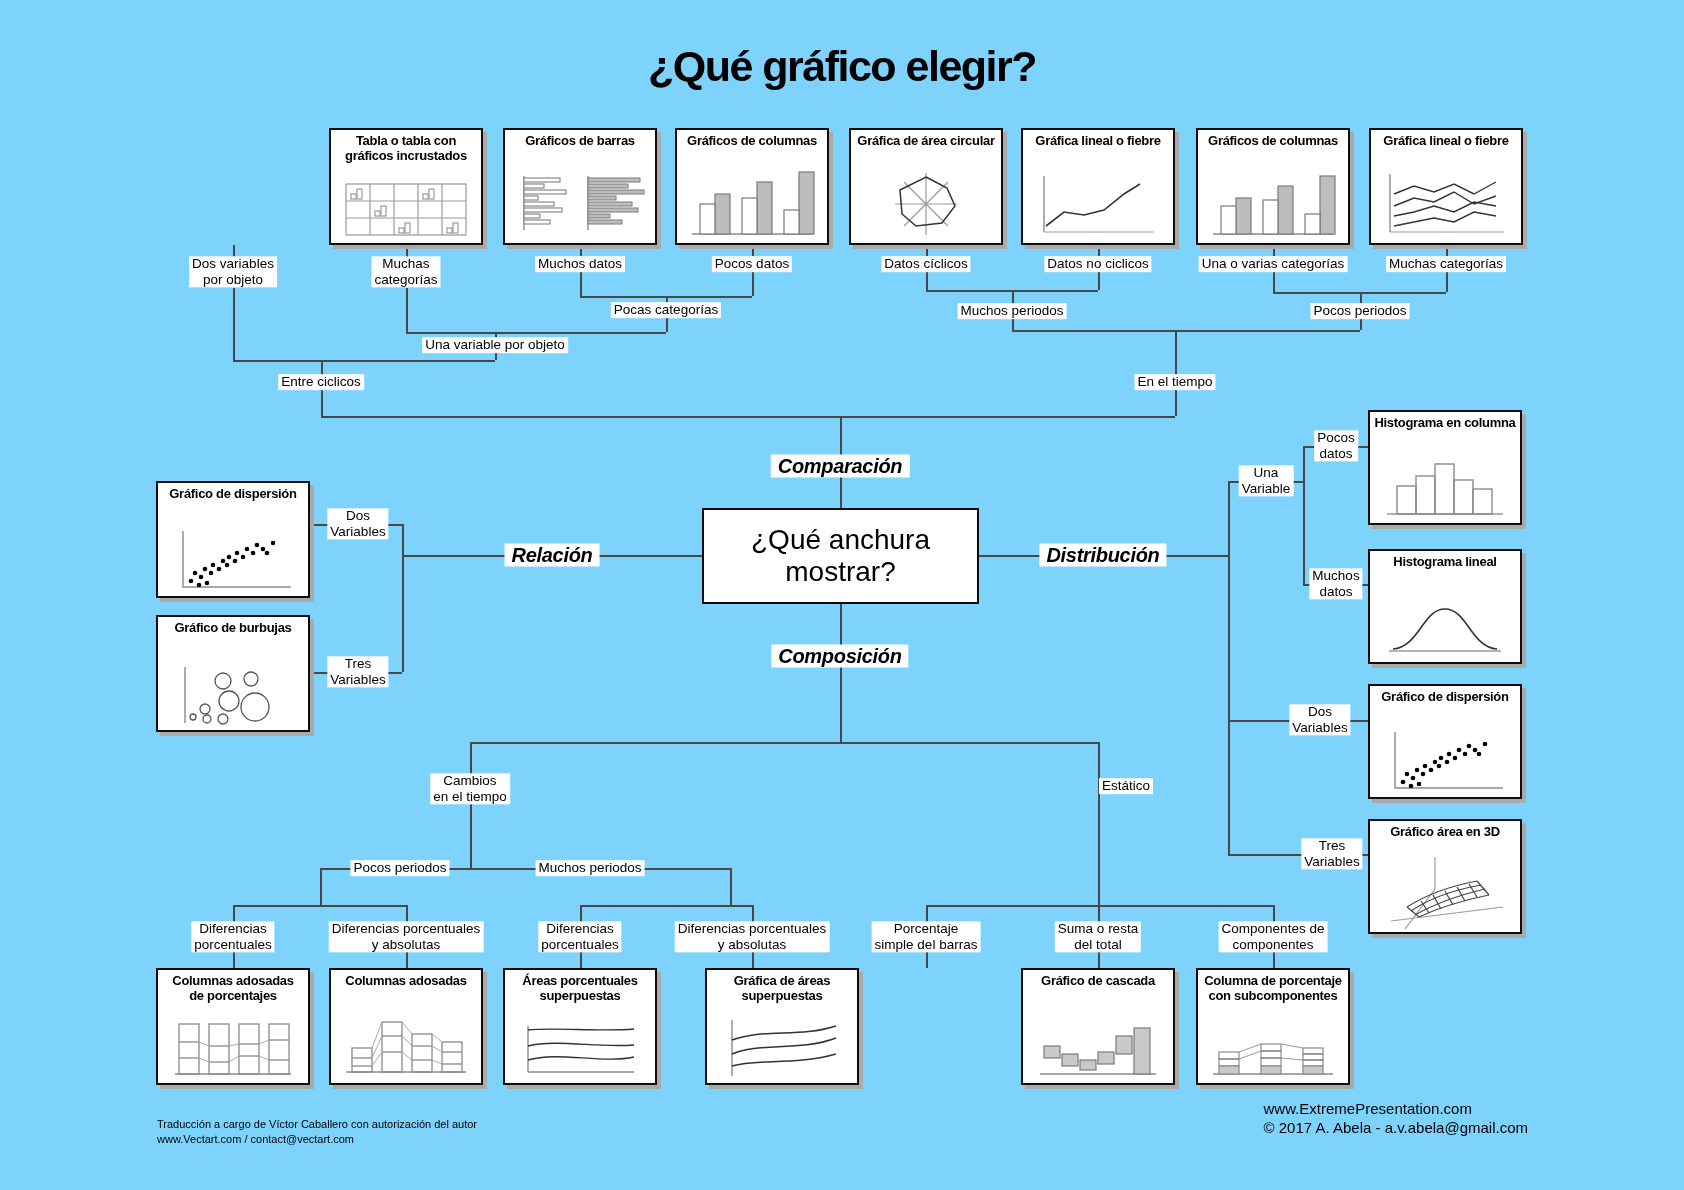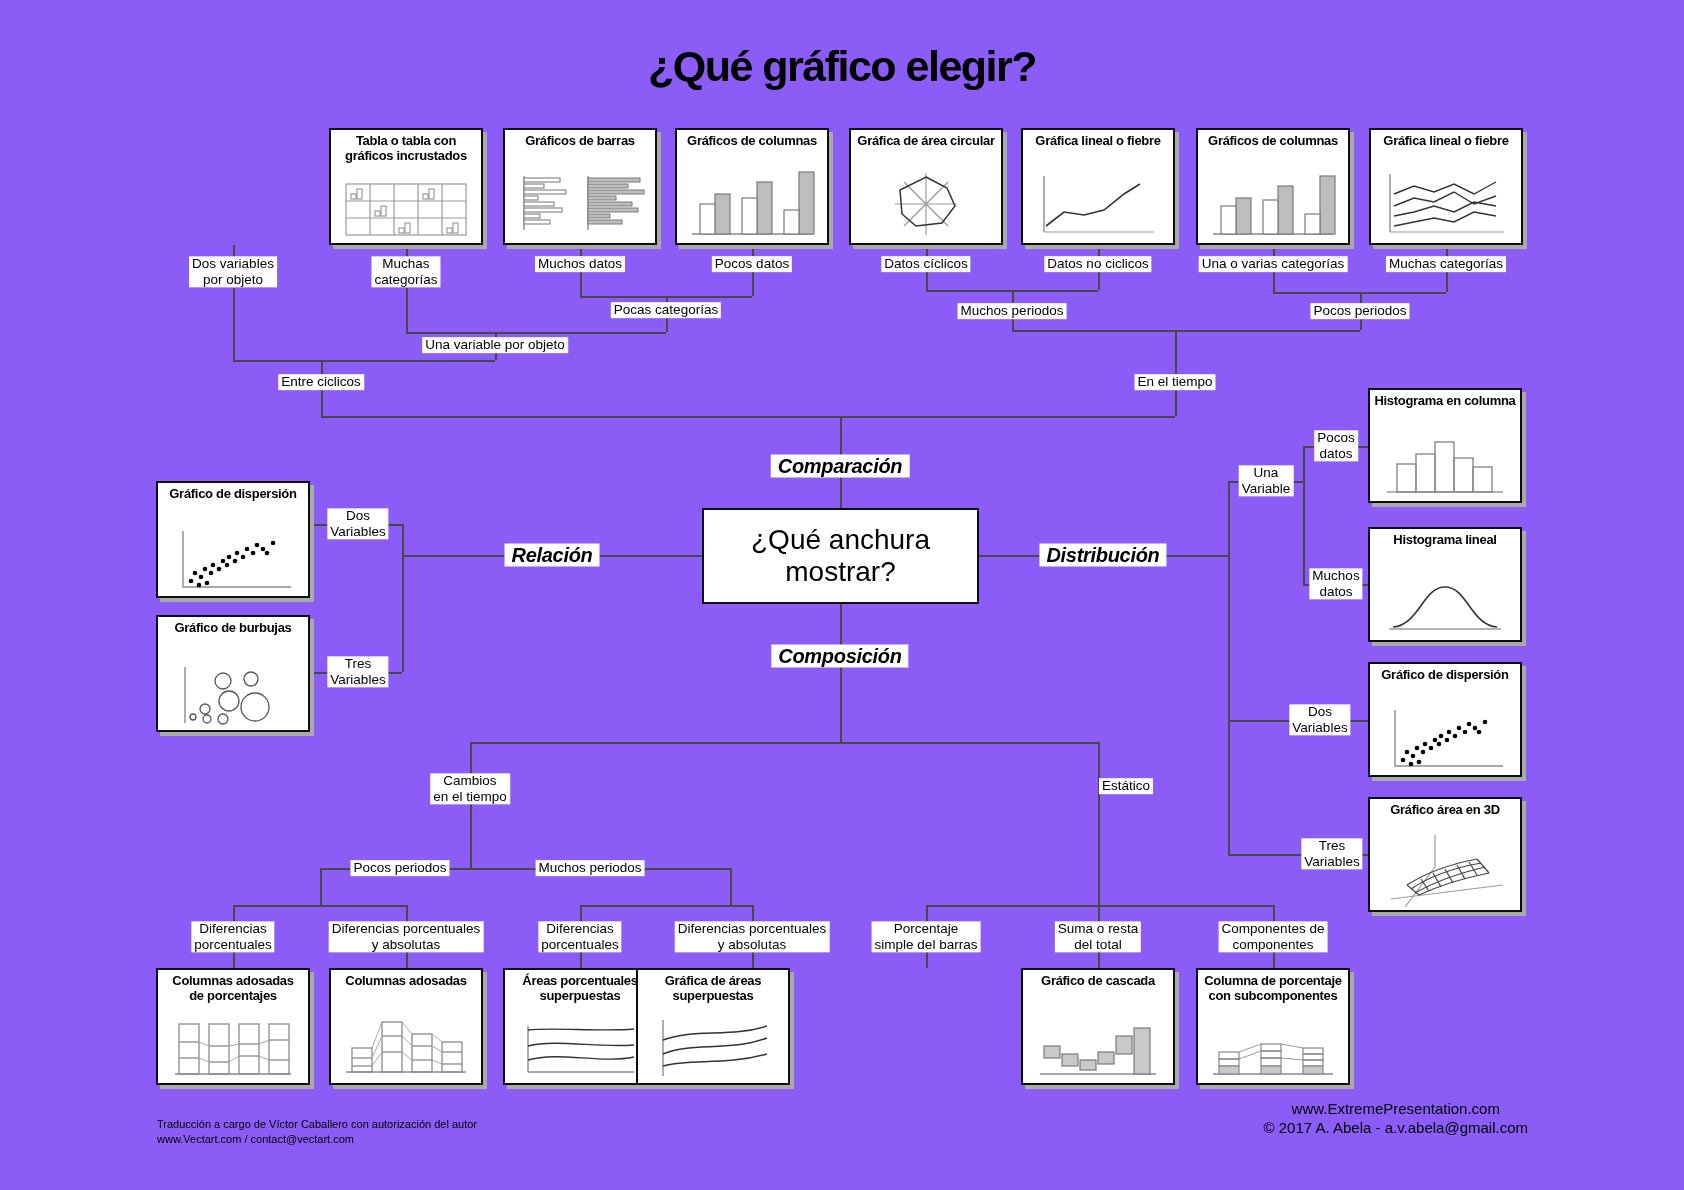--- a/index.html
+++ b/index.html
@@ -1,36 +1,36 @@
 <!DOCTYPE html>
 <html><head>
 <meta charset="utf-8">
 <style>
   html,body{margin:0;padding:0;background:#fff;}
-  #canvas{position:relative;width:1684px;height:1190px;background:#8b5cf6;
+  #canvas{position:relative;width:1684px;height:1190px;background:#7dd3fc;
           font-family:"Liberation Sans",sans-serif;color:#000;overflow:hidden;}
   .h{position:absolute;height:1.6px;background:#484848;z-index:1;}
   .v{position:absolute;width:1.6px;background:#484848;z-index:1;}
   .box{position:absolute;width:154px;height:117px;background:#fff;border:2.6px solid #0d0d0d;
        box-shadow:4px 4px 0 #aaaaaa;box-sizing:border-box;z-index:3;}
   .box .bt{font-weight:bold;font-size:13px;line-height:1.12;text-align:center;
            padding-top:4px;white-space:pre-line;letter-spacing:-0.3px;}
   .box svg{position:absolute;left:50%;transform:translateX(-50%);bottom:3px;}
-  .rbox{height:115px;}
+  .rbox{height:115px;margin-top:22px;}
   .lbl{position:absolute;font-size:13.5px;line-height:1.16;text-align:center;white-space:pre-line;
        transform:translate(-50%,-50%);background:#fff;padding:0 3px;z-index:2;}
   .branch{position:absolute;font-size:20px;font-weight:bold;font-style:italic;
           transform:translate(-50%,-50%);background:#fff;padding:0 7px;z-index:2;letter-spacing:-0.3px;}
   .qbox{position:absolute;left:702px;top:508px;width:277px;height:96px;box-sizing:border-box;
         border:2.6px solid #0d0d0d;background:#fff;display:flex;align-items:center;justify-content:center;
         font-size:28px;text-align:center;white-space:pre-line;line-height:1.15;z-index:3;}
   .title{position:absolute;left:842px;top:42px;transform:translateX(-50%);
          font-size:43px;font-weight:bold;letter-spacing:-1.5px;white-space:nowrap;z-index:2;}
   .footL{position:absolute;left:157px;top:1117px;font-size:11px;line-height:1.35;z-index:2;}
-  .footR{position:absolute;right:156px;top:1100px;font-size:15px;line-height:1.25;text-align:center;z-index:2;}
+  .footR{position:absolute;right:156px;top:1100px;font-size:15px;line-height:1.25;text-align:left;z-index:2;}
 </style>
 </head>
 <body>
 
 <div id="canvas">
 
   <div class="title">¿Qué gráfico elegir?</div>
 
   <div class="v" style="left:233px;top:245px;height:13px"></div>
   <div class="v" style="left:406px;top:245px;height:13px"></div>
@@ -469,21 +469,21 @@
       <line x1="16" y1="6" x2="16" y2="52" stroke="#8a8a8a" stroke-width="1.4"></line>
       <g fill="none" stroke="#333" stroke-width="1.4">
         <path d="M16,10 C40,7 90,12 122,9"></path>
         <path d="M16,26 C44,19 86,28 122,25"></path>
         <path d="M16,40 C46,31 90,44 122,37"></path>
       </g>
       <line x1="16" y1="52" x2="122" y2="52" stroke="#8a8a8a" stroke-width="1.4"></line>
     </svg>
   </div>
 
-  <div class="box" style="left:636px;top:968px">
+  <div class="box" style="left:705px;top:968px">
     <div class="bt">Gráfica de áreas
 superpuestas</div>
     <svg width="136" height="66" viewBox="0 0 136 66">
       <line x1="18" y1="6" x2="18" y2="62" stroke="#8a8a8a" stroke-width="1.4"></line>
       <g fill="none" stroke="#333" stroke-width="1.5">
         <path d="M18,52 C45,44 80,52 122,40"></path>
         <path d="M18,40 C45,28 85,38 122,24"></path>
         <path d="M18,26 C50,14 85,24 122,12"></path>
       </g>
     </svg>

